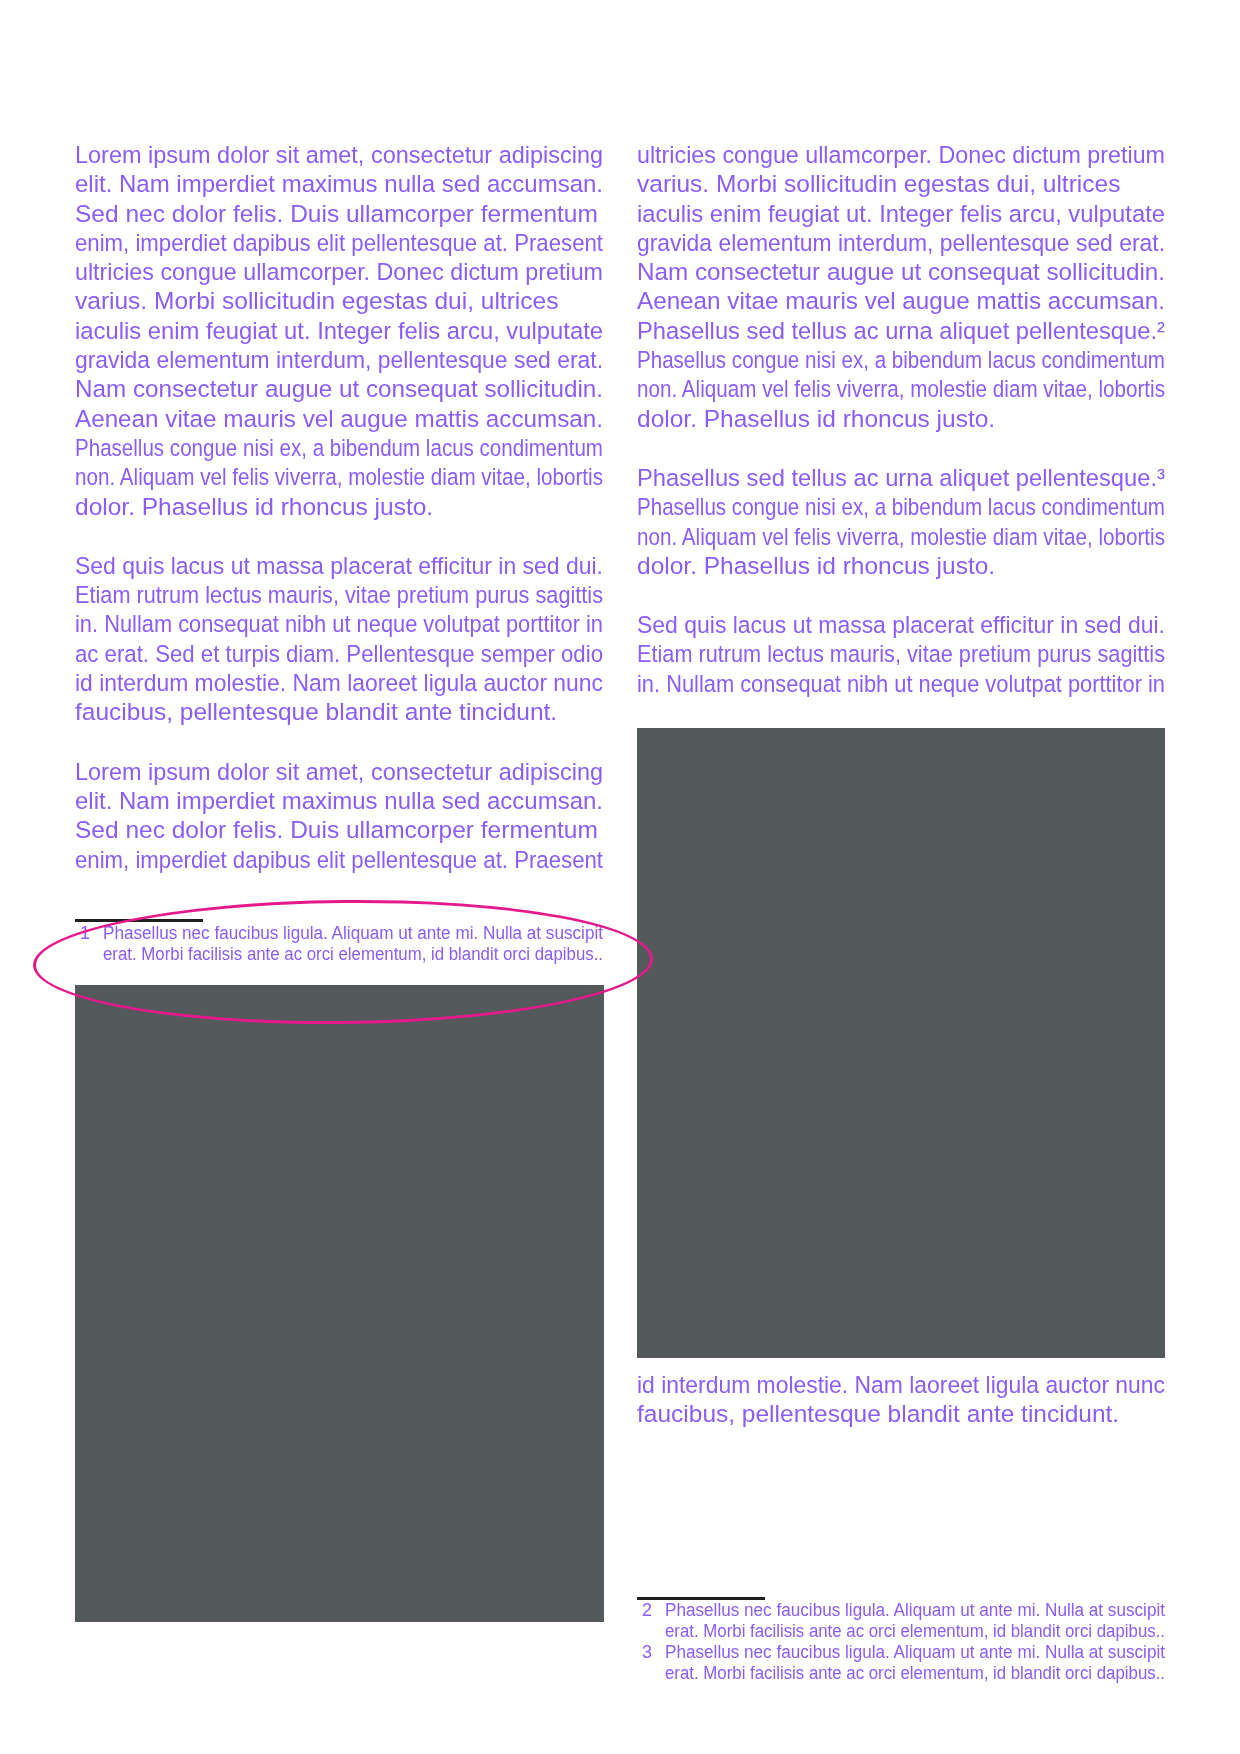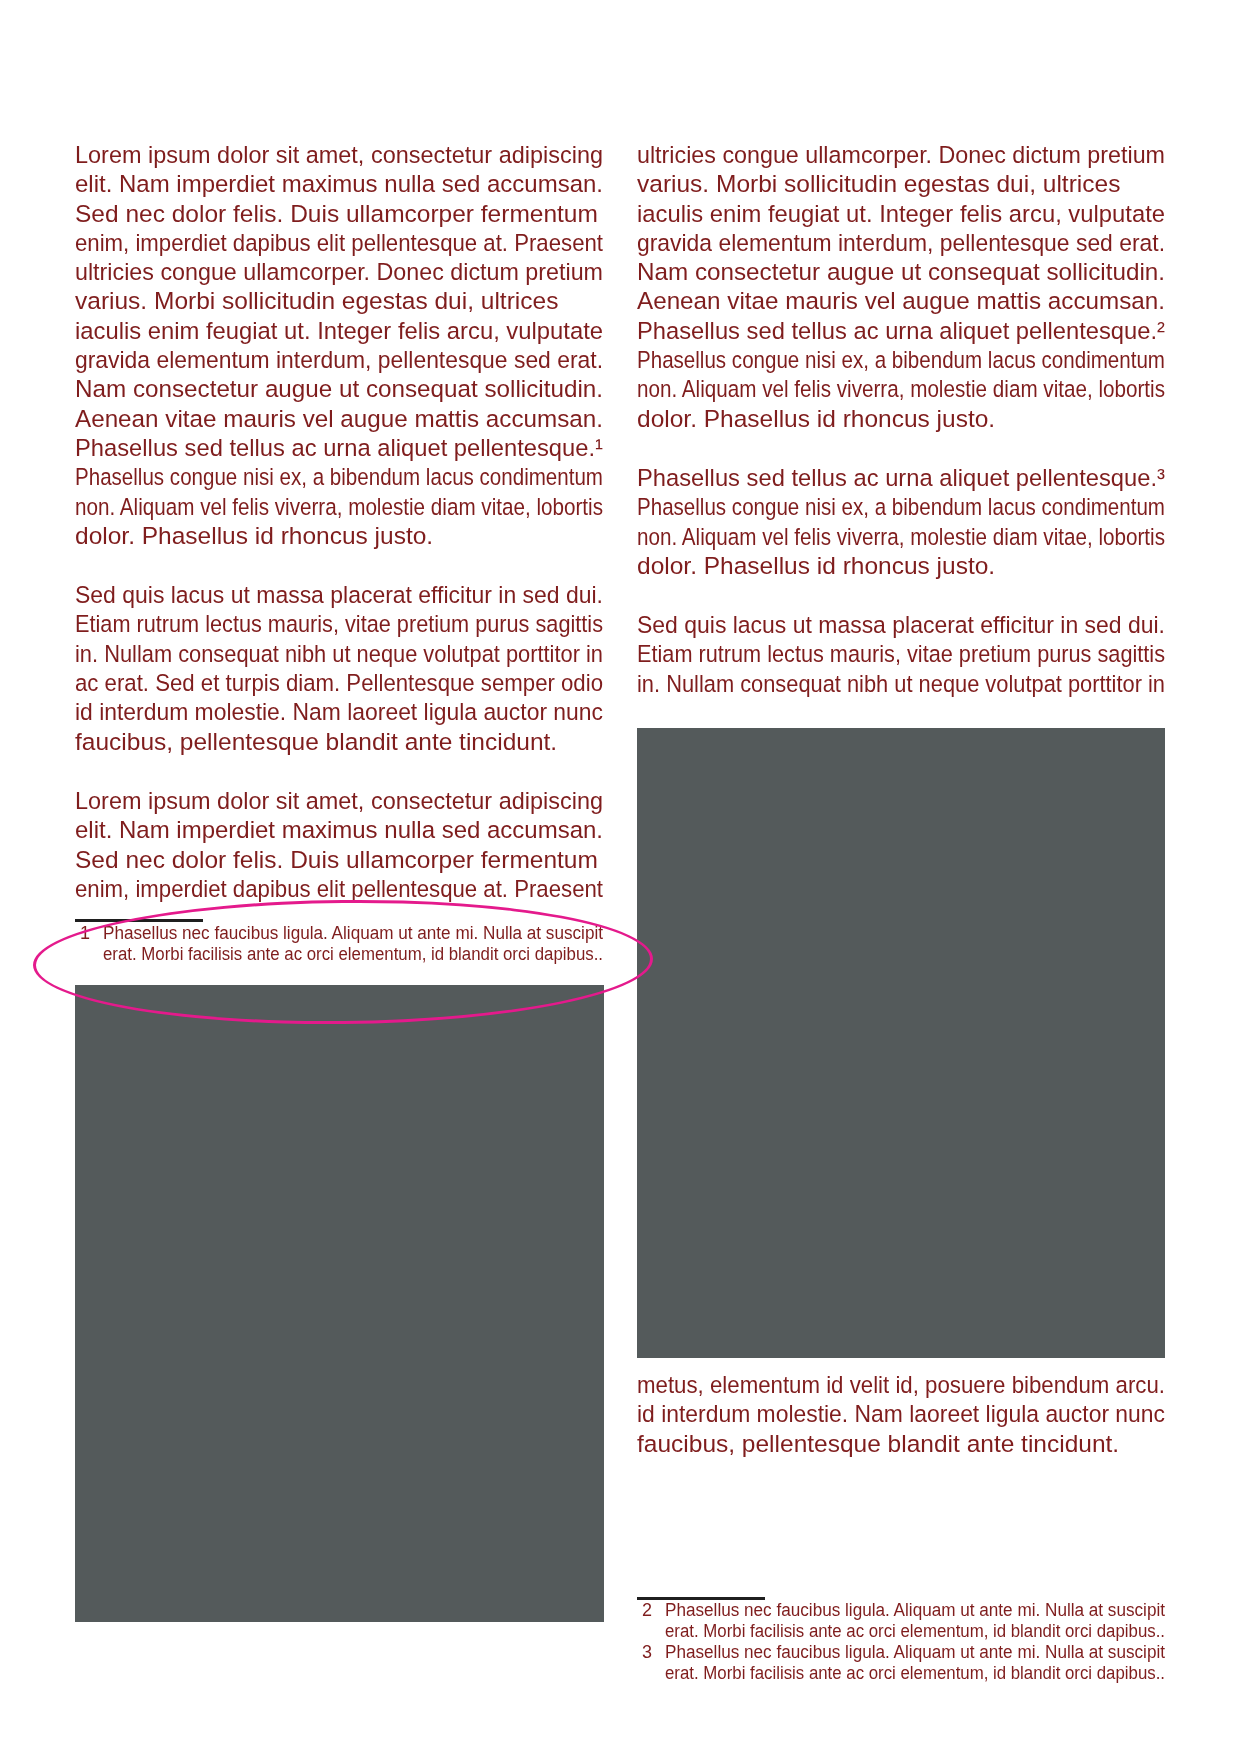--- a/index.html
+++ b/index.html
@@ -20,35 +20,34 @@
   .fn-line > span{display:inline-block;transform-origin:0 60%;}
   .annotation-ellipse{
     position:absolute;left:33px;top:900px;width:614px;height:118px;
     border-radius:50%;border:3.5px solid;transform:rotate(-0.6deg);
     background:transparent;z-index:10;
   }
 </style>
 </head>
 <body>
 
-<div class="page" style="background: rgb(255, 255, 255); color: #7f1d1d;">
+<div class="page" style="background: rgb(255, 255, 255); color: #8b5cf6;">
 
   <div class="col" id="col-left" style="left:75px;top:140px;">
       <div class="para">
         <div class="line"><span style="transform: scaleX(0.957362); word-spacing: 0px;">Lorem ipsum dolor sit amet, consectetur adipiscing</span></div>
         <div class="line"><span style="transform: scaleX(0.979194); word-spacing: 0px;">elit. Nam imperdiet maximus nulla sed accumsan.</span></div>
         <div class="line"><span style="word-spacing: 0px;">Sed nec dolor felis. Duis ullamcorper fermentum</span></div>
         <div class="line"><span style="transform: scaleX(0.905806); word-spacing: 0px;">enim, imperdiet dapibus elit pellentesque at. Praesent</span></div>
         <div class="line"><span style="transform: scaleX(0.950335); word-spacing: 0px;">ultricies congue ullamcorper. Donec dictum pretium</span></div>
         <div class="line"><span style="word-spacing: 0px;">varius. Morbi sollicitudin egestas dui, ultrices</span></div>
         <div class="line"><span style="transform: scaleX(0.971677); word-spacing: 0px;">iaculis enim feugiat ut. Integer felis arcu, vulputate</span></div>
         <div class="line"><span style="transform: scaleX(0.934203); word-spacing: 0px;">gravida elementum interdum, pellentesque sed erat.</span></div>
         <div class="line"><span style="transform: scaleX(0.988996); word-spacing: 0px;">Nam consectetur augue ut consequat sollicitudin.</span></div>
         <div class="line"><span style="transform: scaleX(0.989053); word-spacing: 0px;">Aenean vitae mauris vel augue mattis accumsan.</span></div>
-        <div class="line"><span style="transform: scaleX(0.969169); word-spacing: 0px;">Phasellus sed tellus ac urna aliquet pellentesque.¹</span></div>
         <div class="line"><span style="transform: scaleX(0.839157); word-spacing: 0px;">Phasellus congue nisi ex, a bibendum lacus condimentum</span></div>
         <div class="line"><span style="transform: scaleX(0.842924); word-spacing: 0px;">non. Aliquam vel felis viverra, molestie diam vitae, lobortis</span></div>
         <div class="line noJust"><span>dolor. Phasellus id rhoncus justo.</span></div>
       </div>
       <div class="para">
         <div class="line"><span style="transform: scaleX(0.937235); word-spacing: 0px;">Sed quis lacus ut massa placerat efficitur in sed dui.</span></div>
         <div class="line"><span style="transform: scaleX(0.885349); word-spacing: 0px;">Etiam rutrum lectus mauris, vitae pretium purus sagittis</span></div>
         <div class="line"><span style="transform: scaleX(0.89121); word-spacing: 0px;">in. Nullam consequat nibh ut neque volutpat porttitor in</span></div>
         <div class="line"><span style="transform: scaleX(0.90583); word-spacing: 0px;">ac erat. Sed et turpis diam. Pellentesque semper odio</span></div>
         <div class="line"><span style="transform: scaleX(0.934281); word-spacing: 0px;">id interdum molestie. Nam laoreet ligula auctor nunc</span></div>
@@ -97,21 +96,20 @@
         <div class="fn-line"><span style="transform: scaleX(0.934143);">erat. Morbi facilisis ante ac orci elementum, id blandit orci dapibus..</span></div>
       </div>
     </div>
 
   <div class="rect" id="rect-left" style="left: 75px; top: 985px; width: 529px; height: 637px; background: rgb(84, 90, 91);"></div>
 
   <div class="rect" id="rect-right" style="left: 637px; top: 728px; width: 528px; height: 630px; background: rgb(84, 90, 91);"></div>
 
   <div class="col" id="col-right-bottom" style="left:637px;top:1370px;">
       <div class="para">
-        <div class="line"><span style="transform: scaleX(0.907997); word-spacing: 0px;">metus, elementum id velit id, posuere bibendum arcu.</span></div>
         <div class="line"><span style="transform: scaleX(0.934281); word-spacing: 0px;">id interdum molestie. Nam laoreet ligula auctor nunc</span></div>
         <div class="line noJust"><span>faucibus, pellentesque blandit ante tincidunt.</span></div>
       </div>
     </div>
 
   <div class="fn-rule" id="fn-rule-right" style="left: 637px; top: 1597px; width: 128px; background: rgb(31, 31, 31);"></div>
 
   <div class="fn-area" id="fn-right" style="left:637px;top:1600px;">
       <div class="footnote">
         <span class="fn-num">2</span>

